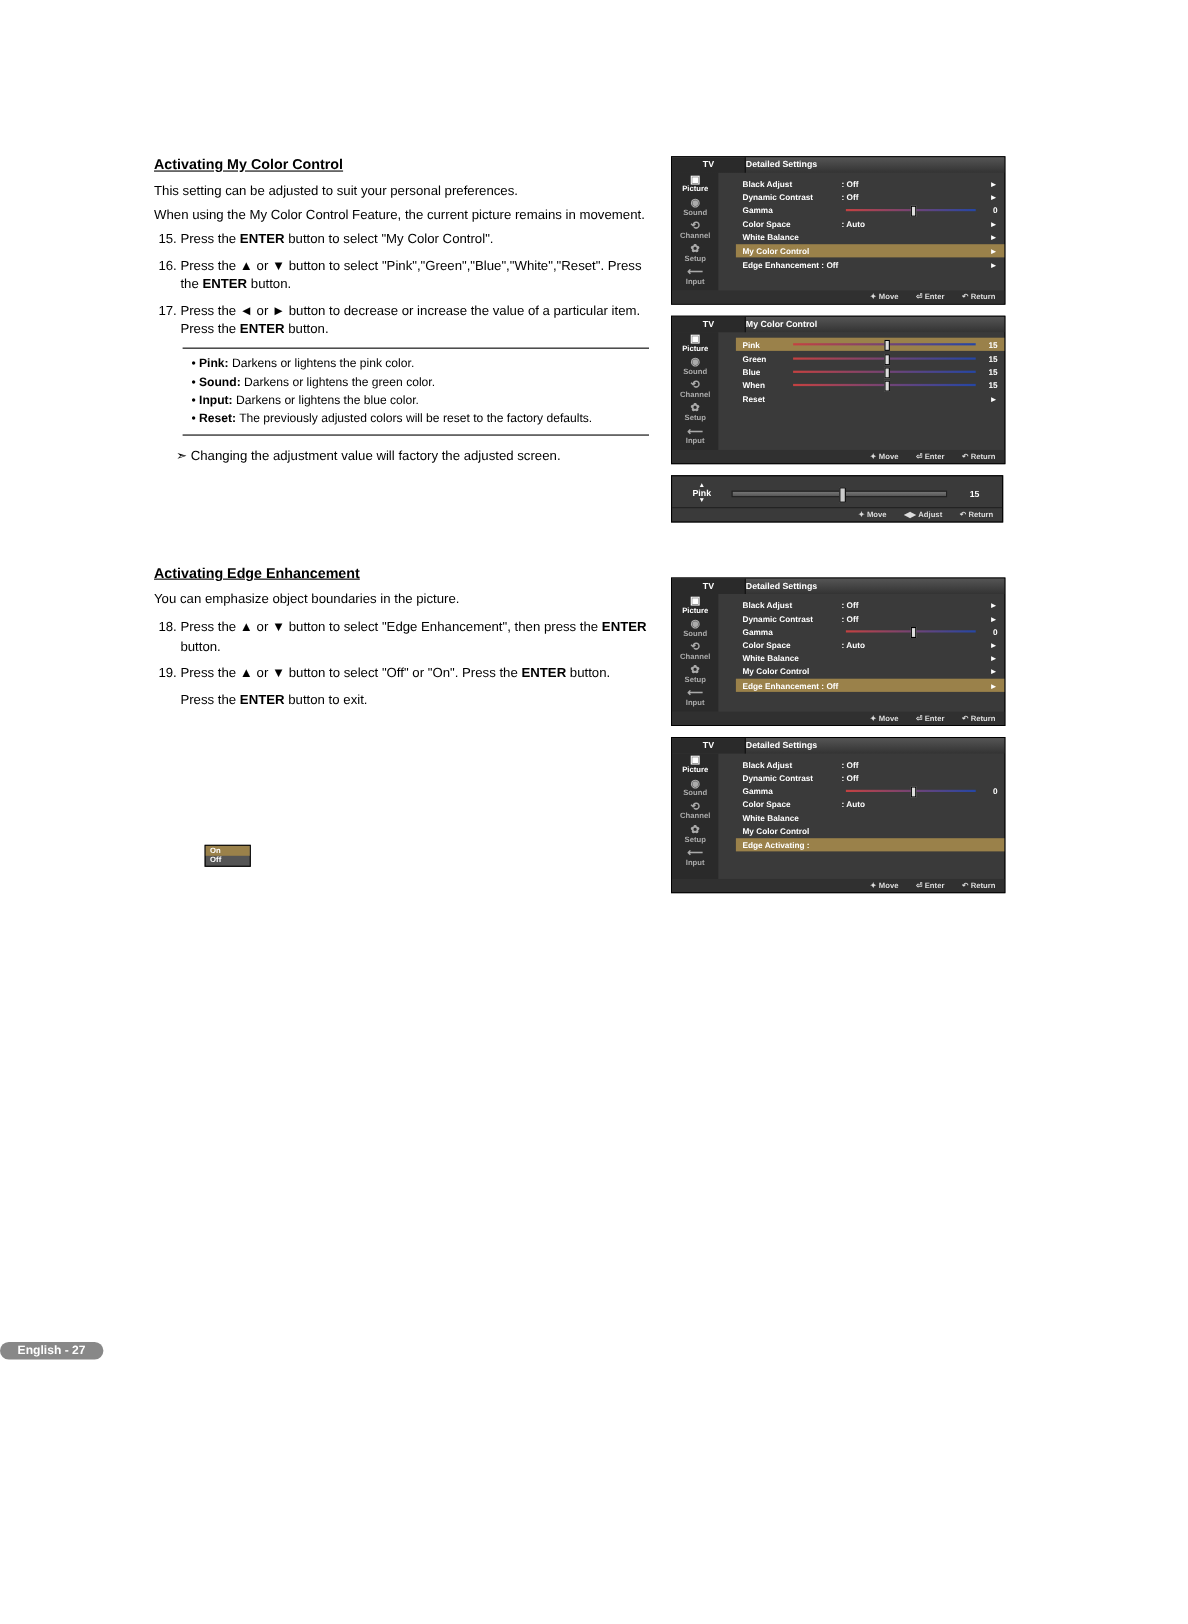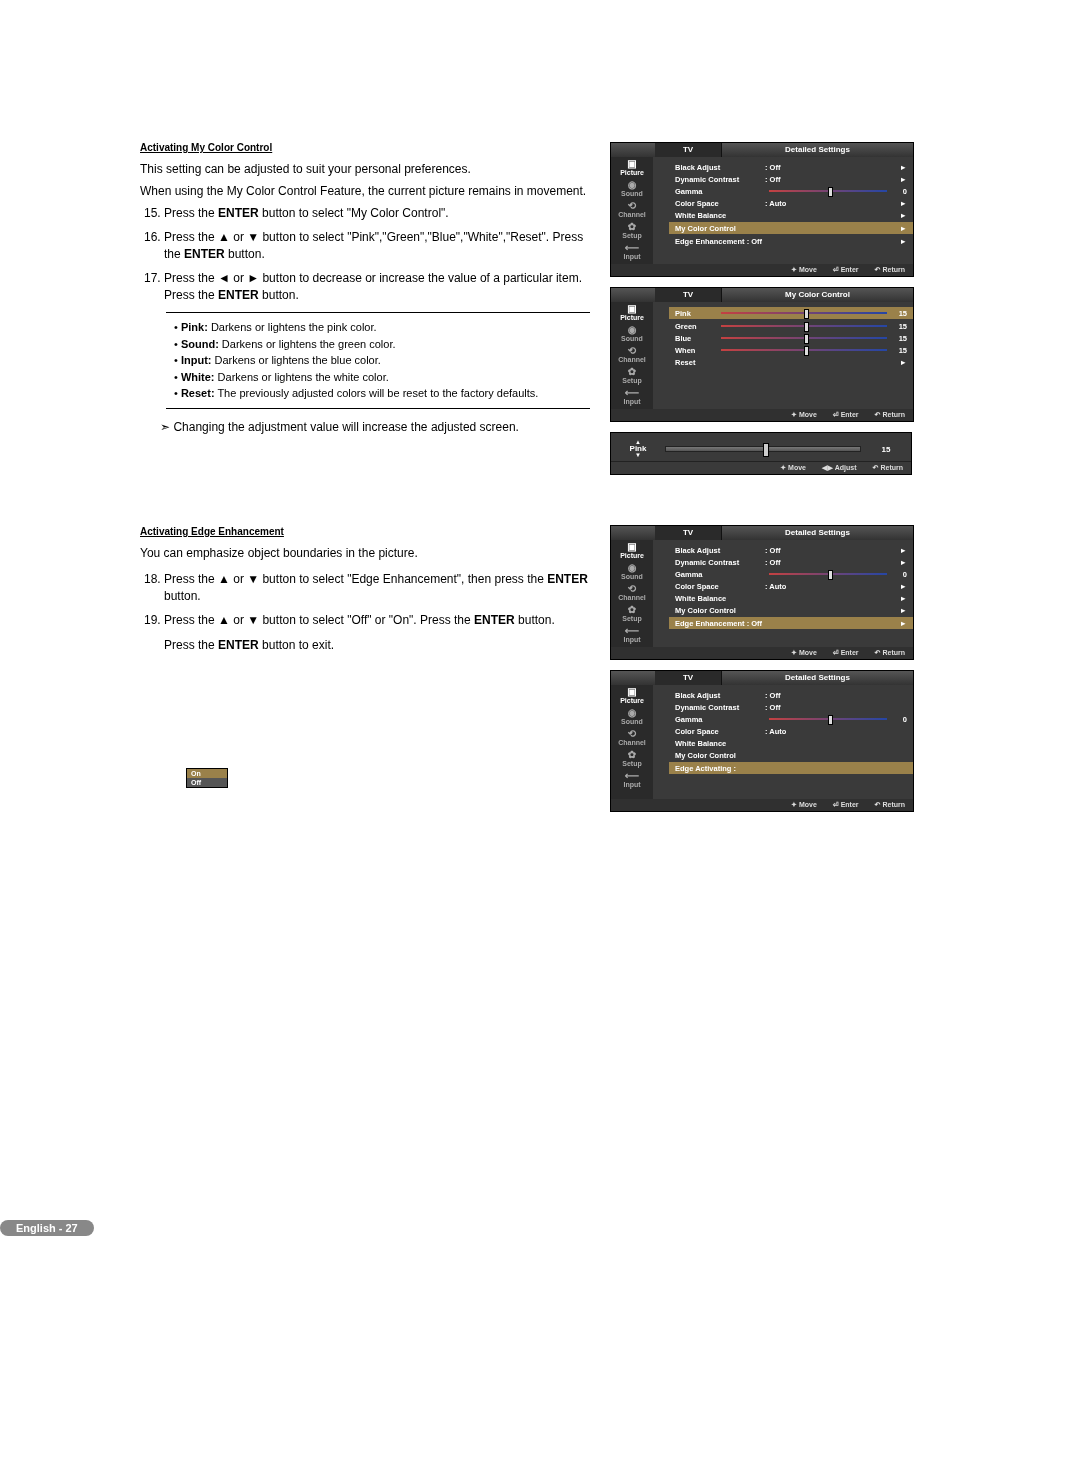--- a/index.html
+++ b/index.html
@@ -24,21 +24,21 @@
   }
   .right-col {
     width: 305px;
     display: flex;
     flex-direction: column;
     gap: 10px;
   }
   .section-title {
     font-weight: bold;
     text-decoration: underline;
-    font-size: 10px;
+    font-size: 13px;
     margin-bottom: 8px;
   }
   .intro {
     font-size: 12px;
     line-height: 1.35;
     margin-bottom: 6px;
   }
   ol.steps {
     padding-left: 24px;
     margin: 4px 0 8px 0;
@@ -78,32 +78,31 @@
     color: #fff;
     font-size: 8px;
     width: 302px;
     border: 1px solid #000;
   }
   .tv-header {
     display: flex;
     height: 14px;
     line-height: 14px;
     background: linear-gradient(#555, #333);
-    padding-left: 44px;
   }
   .tv-header .tv-tab {
     width: 66px;
     text-align: center;
     font-weight: bold;
     background: #2a2a2a;
     border-right: 1px solid #111;
   }
   .tv-header .tv-title {
     flex: 1;
-    text-align: center;
+    text-align: left;
     font-weight: bold;
   }
   .tv-body {
     display: flex;
   }
   .tv-side {
     width: 42px;
     background: #2a2a2a;
     display: flex;
     flex-direction: column;
@@ -255,24 +254,23 @@
     <div class="intro">When using the My Color Control Feature, the current picture remains in movement.</div>
     <ol class="steps" start="15">
       <li><span>Press the </span><b>ENTER</b><span> button to select "My Color Control".</span></li>
       <li><span>Press the ▲ or ▼ button to select "Pink","Green","Blue","White","Reset". Press the </span><b>ENTER</b><span> button.</span></li>
       <li><span>Press the ◄ or ► button to decrease or increase the value of a particular item. Press the </span><b>ENTER</b><span> button.</span></li>
     </ol>
     <div class="bullet-box">
       <div><b>Pink:</b><span> Darkens or lightens the pink color.</span></div>
       <div><b>Sound:</b><span> Darkens or lightens the green color.</span></div>
       <div><b>Input:</b><span> Darkens or lightens the blue color.</span></div>
-      <div><b>White:</b><span> Darkens or lightens the white color.</span></div>
       <div><b>Reset:</b><span> The previously adjusted colors will be reset to the factory defaults.</span></div>
     </div>
-    <div class="note">Changing the adjustment value will increase the adjusted screen.</div>
+    <div class="note">Changing the adjustment value will factory the adjusted screen.</div>
 
     <div class="gap"></div>
 
     <div class="section-title">Activating Edge Enhancement</div>
     <div class="intro" style="margin-bottom:10px">You can emphasize object boundaries in the picture.</div>
     <ol class="steps" start="18">
       <li><span>Press the ▲ or ▼ button to select "Edge Enhancement", then press the </span><b>ENTER</b><span> button.</span></li>
       <li><span>Press the ▲ or ▼ button to select "Off" or "On". Press the </span><b>ENTER</b><span> button.</span>
         <div style="margin-top:8px"><span>Press the </span><b>ENTER</b><span> button to exit.</span></div>
       </li>

